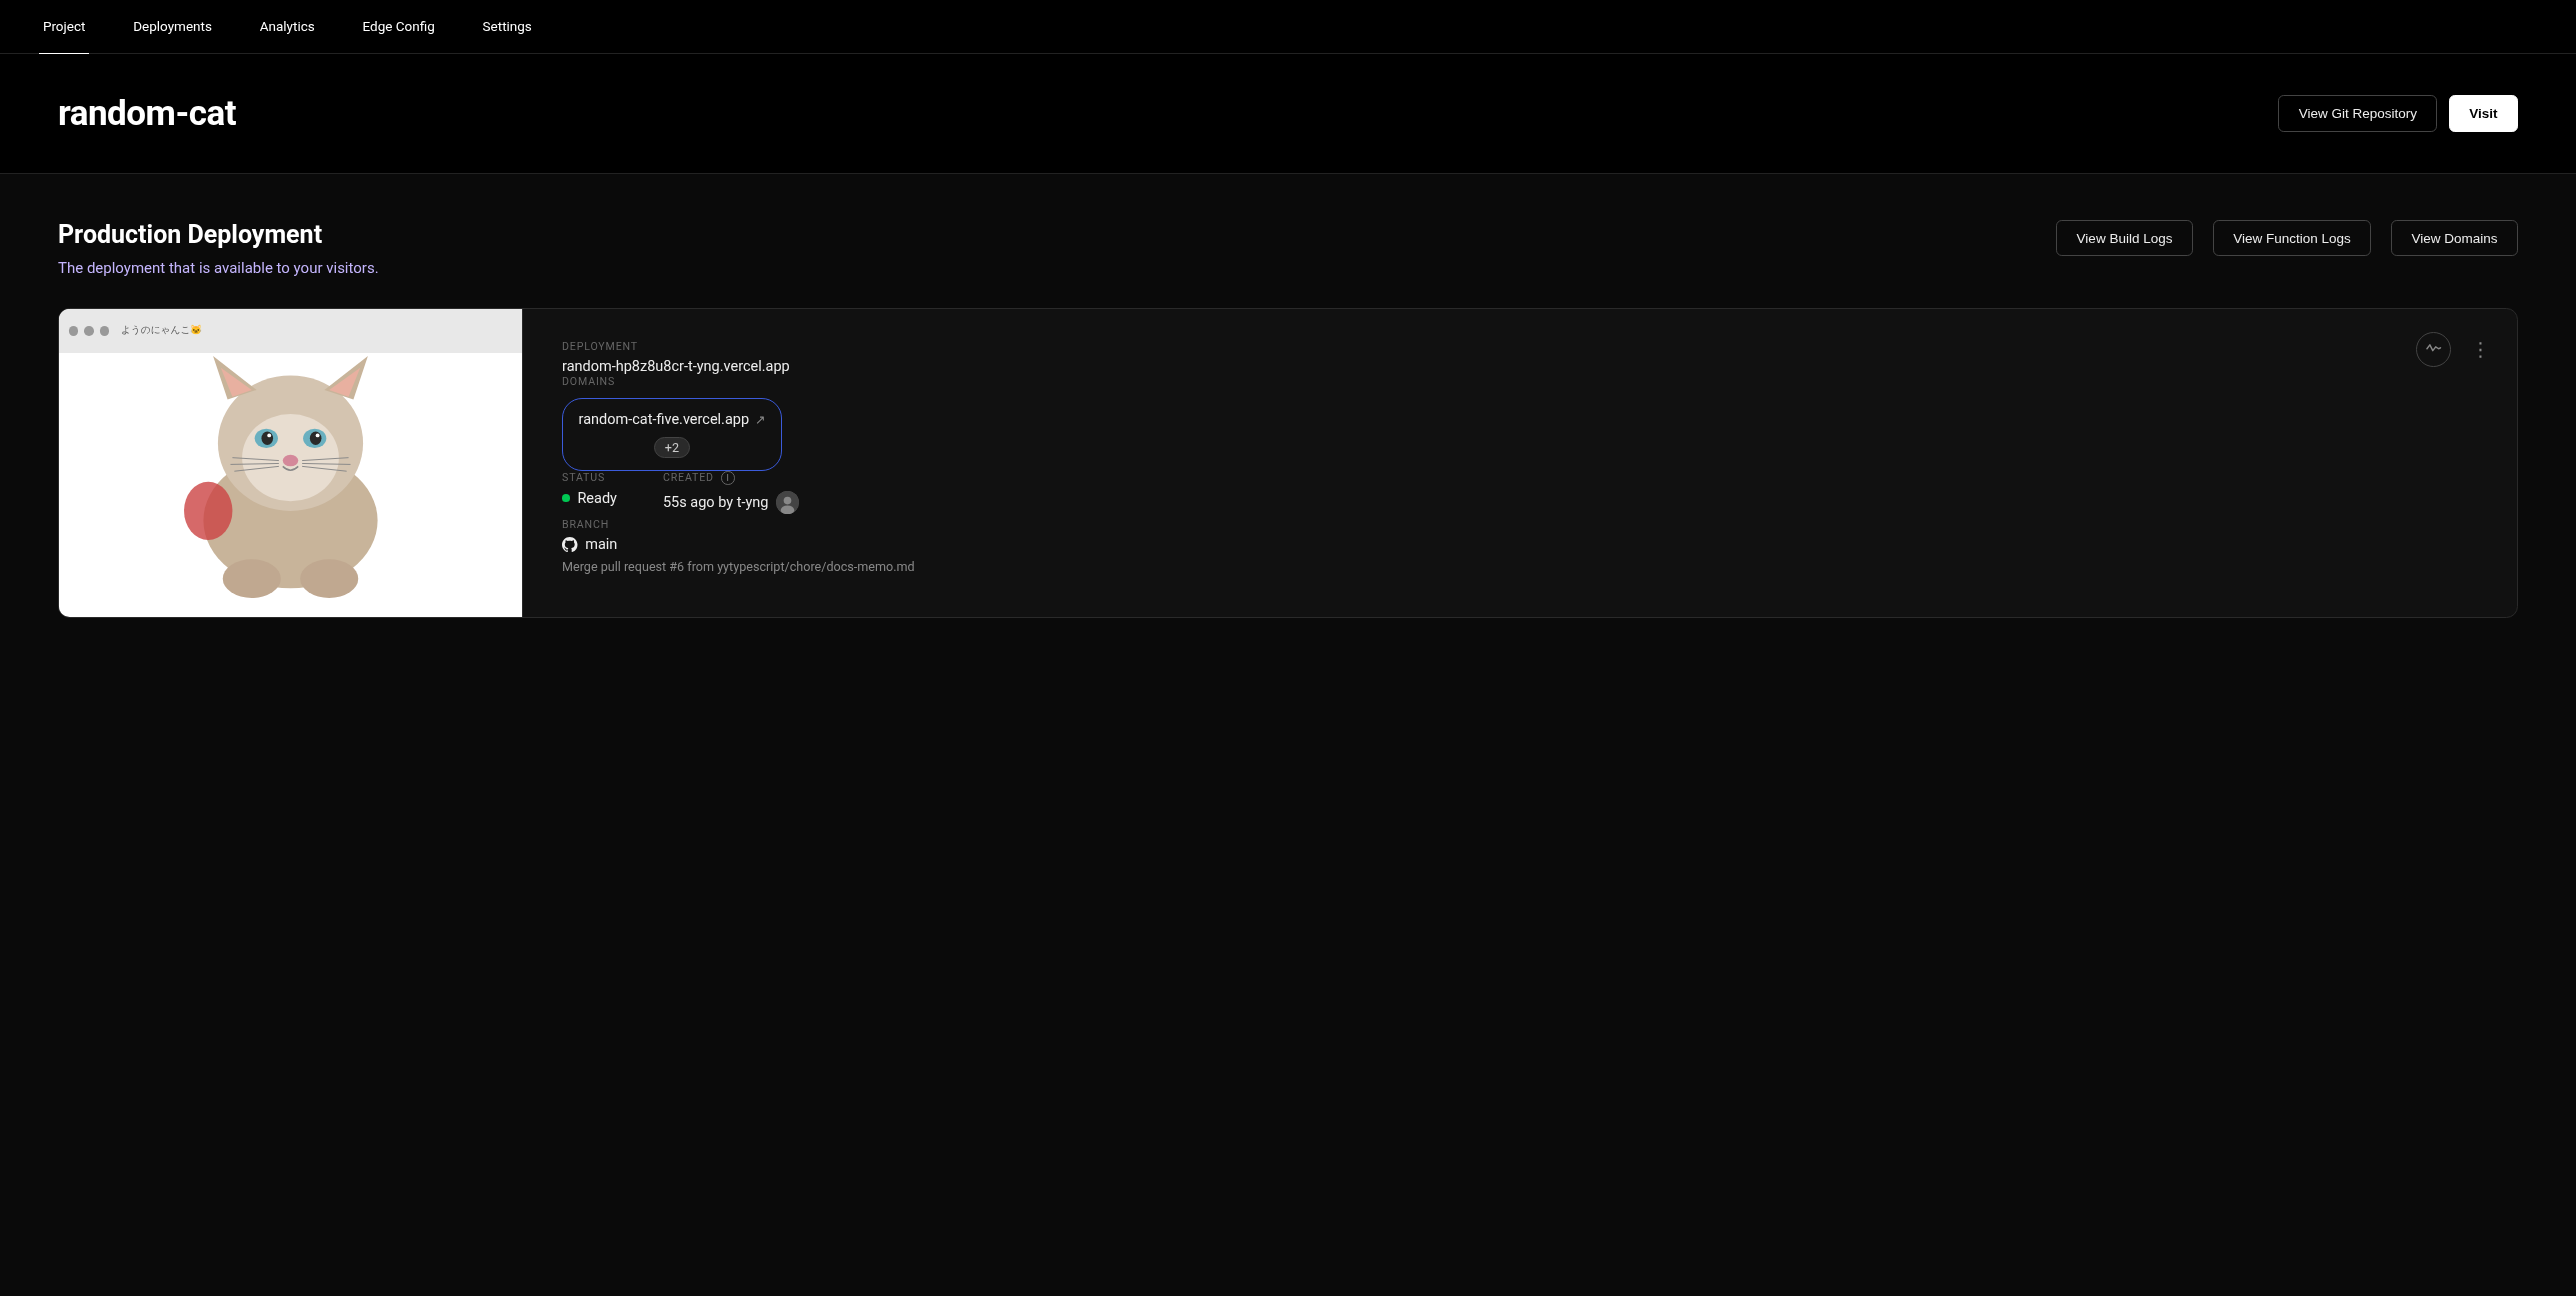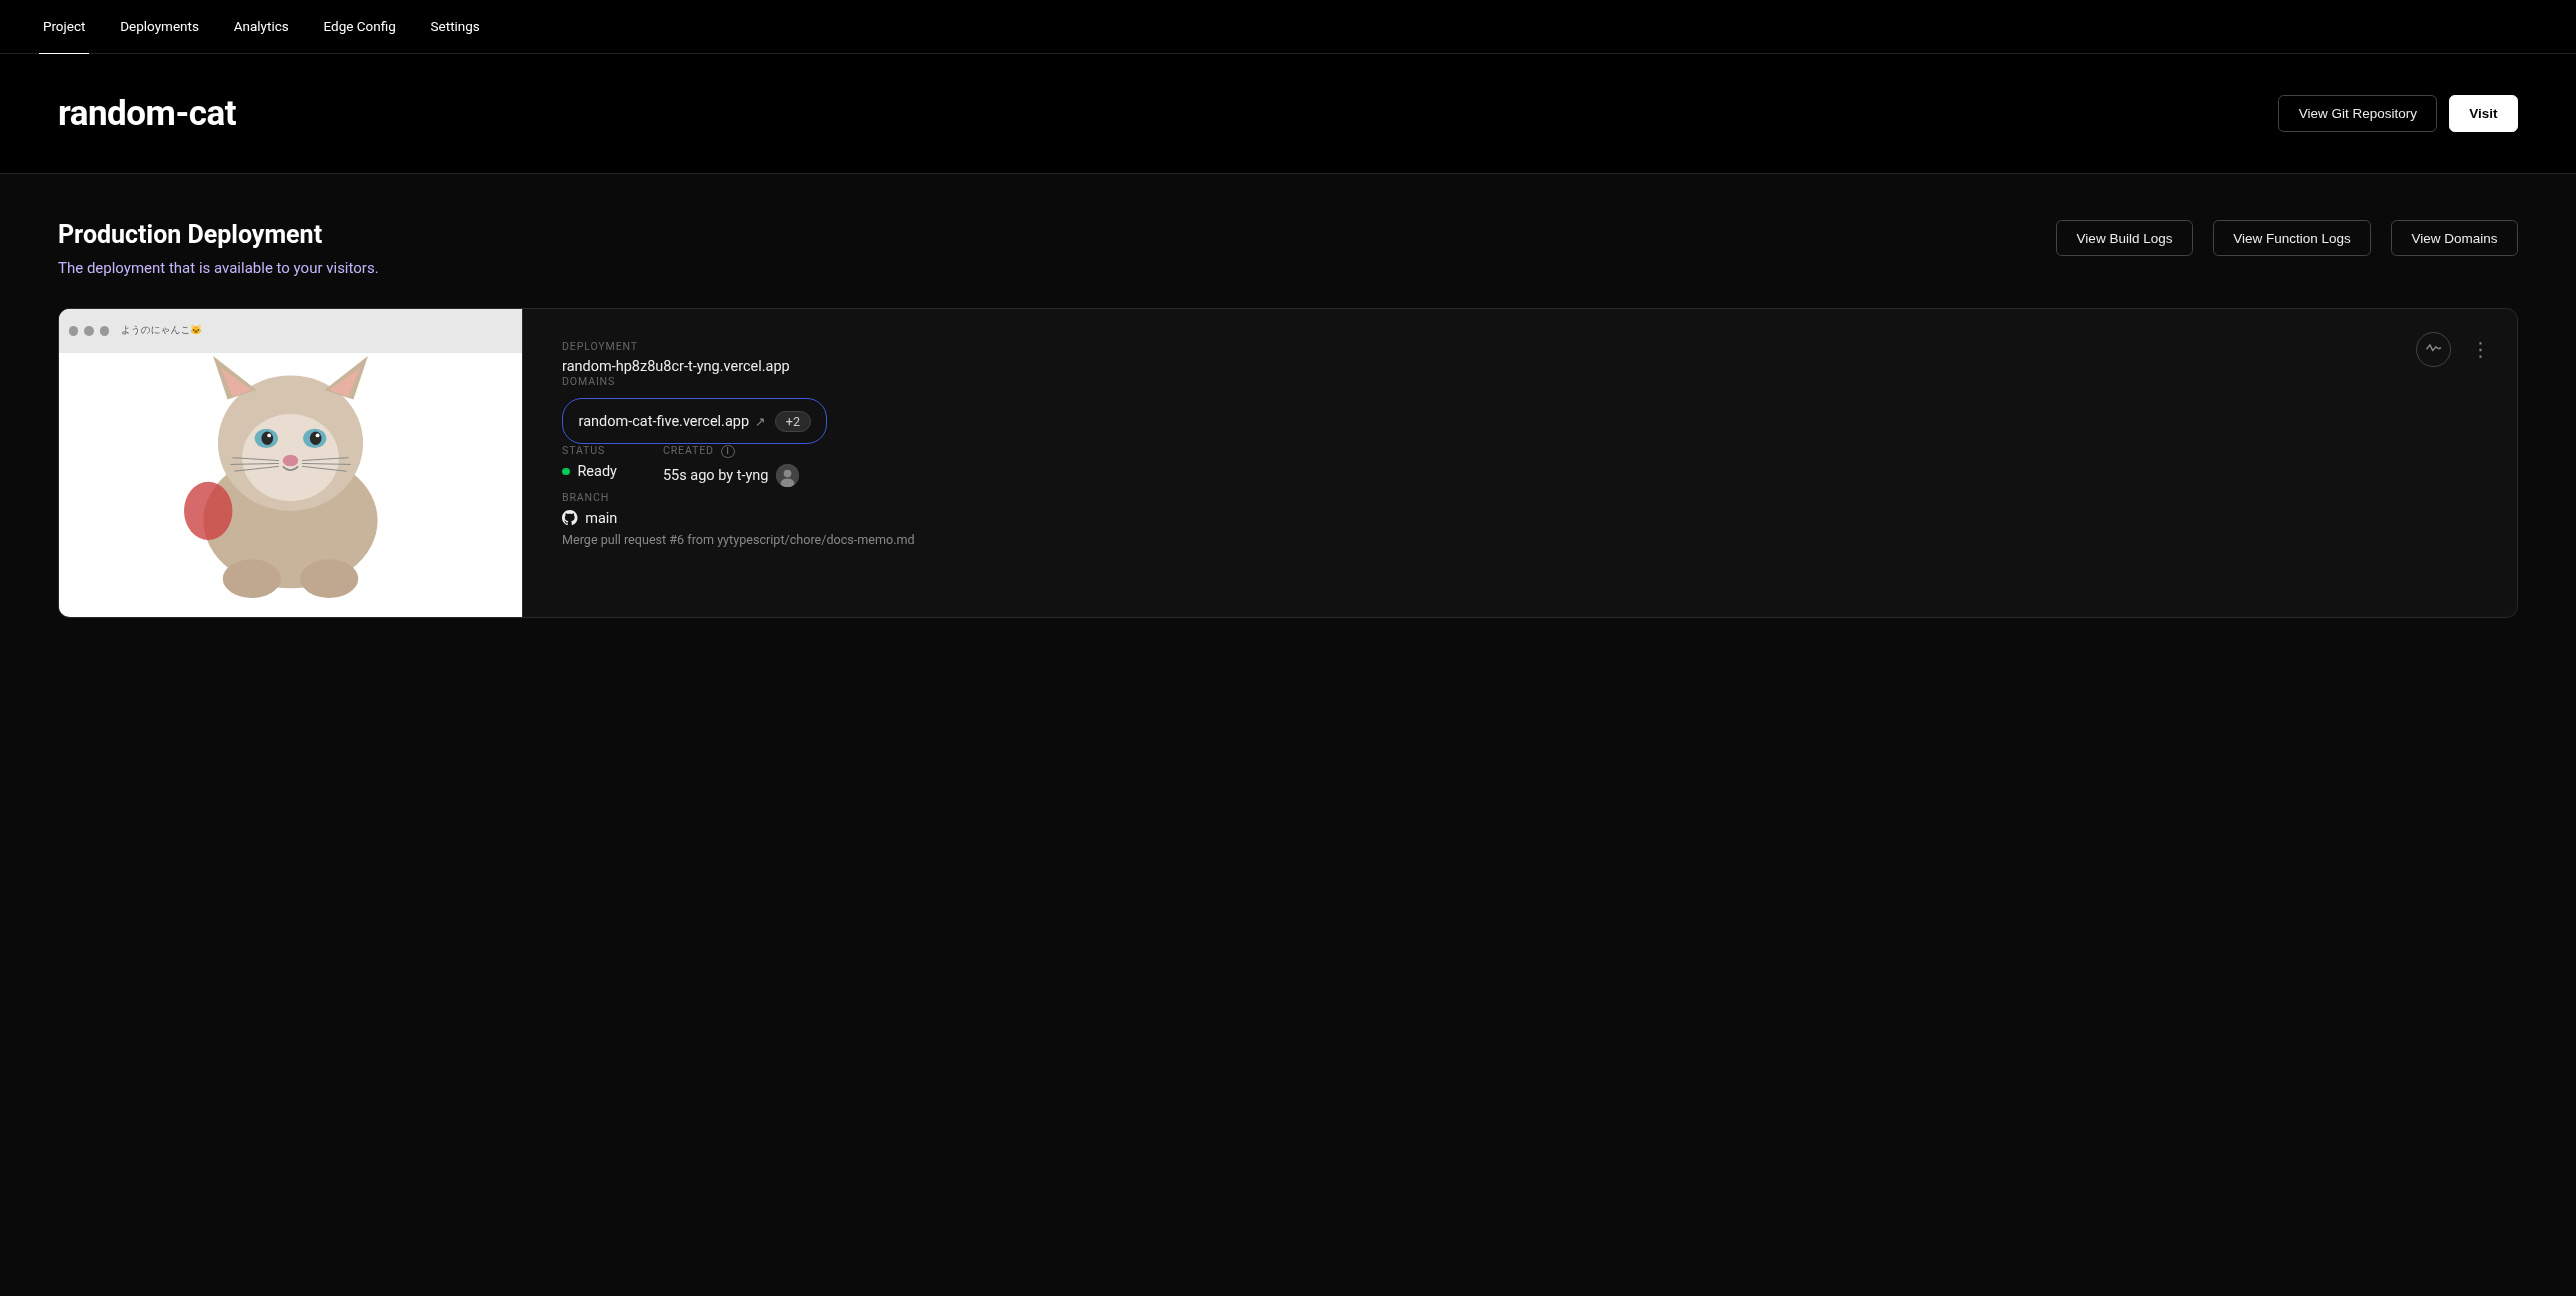--- a/index.html
+++ b/index.html
@@ -11,21 +11,21 @@
     }
 
     
     .top-nav {
       background: #000;
       border-bottom: 1px solid #222;
       display: flex;
       align-items: center;
       padding: 0 39px;
       height: 54px;
-      gap: 27px;
+      gap: 40px;
     }
     .nav-item {
       font-size: 13.5px;
       color: #ffffff;
       cursor: pointer;
       padding: 0 3.9px;
       height: 54px;
       display: flex;
       align-items: center;
       border-bottom: 1.9px solid transparent;
@@ -214,20 +214,21 @@
     }
 
     .domains-box {
       border: 1.9px solid #3b5bdb;
       border-radius: 20px;
       padding: 11.6px 15.5px;
       display: inline-flex;
       align-items: center;
       gap: 9.7px;
       margin-top: 3.9px;
+      flex-direction: column;
     }
     .domain-link {
       font-size: 14.5px;
       color: #ededed;
       text-decoration: none;
       display: flex;
       align-items: center;
       gap: 5.8px;
     }
     .external-icon {

